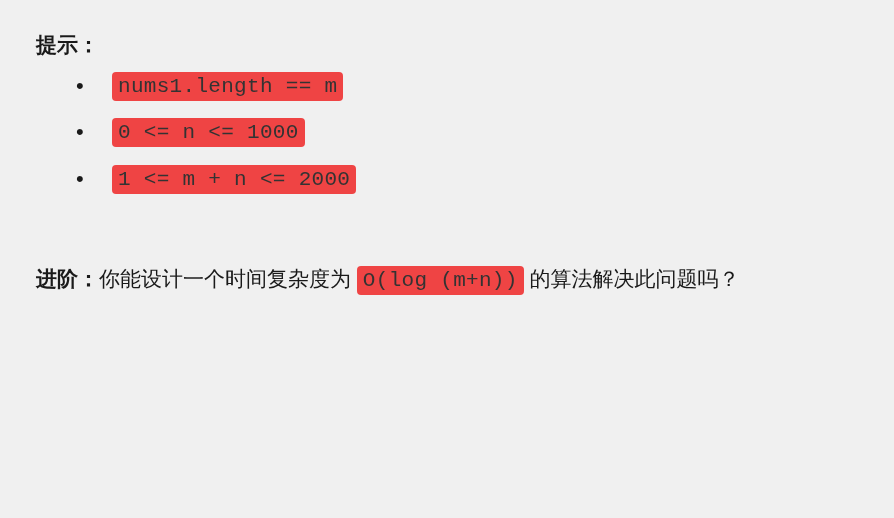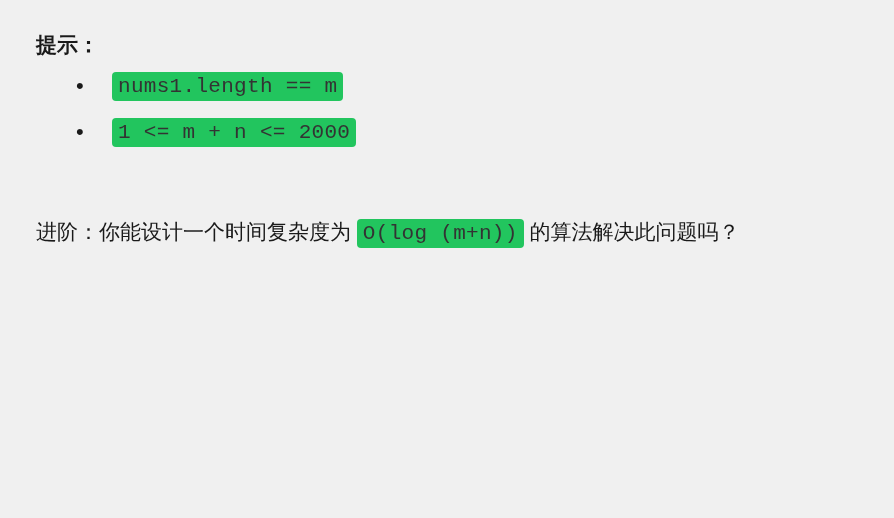--- a/index.html
+++ b/index.html
@@ -35,45 +35,46 @@
     }
     li::before {
       content: "•";
       position: absolute;
       left: 0;
       top: 0;
       font-size: 22px;
     }
     code {
       font-family: "SFMono-Regular", Consolas, "Liberation Mono", Menlo, Courier, monospace;
-      background-color: #22c55e;
+      background-color: #ef4444;
       padding: 3px 6px;
       border-radius: 4px;
       font-size: 21px;
       color: #333;
       letter-spacing: 0.3px;
     }
     sup {
       font-size: 0.75em;
       vertical-align: super;
       line-height: 0;
     }
     .followup {
       margin-top: 40px;
       line-height: 1.9;
     }
     .followup-label {
-      font-weight: 400;
+      font-weight: 700;
     }
   </style>
 </head>
 <body>
 
 <div class="section-title">提示：</div>
 
 <ul>
   <li><code>nums1.length == m</code></li>
+  <li><code>0 &lt;= n &lt;= 1000</code></li>
   <li><code>1 &lt;= m + n &lt;= 2000</code></li>
 </ul>
 
 <div class="followup">
   <span class="followup-label">进阶：</span><span>你能设计一个时间复杂度为 </span><code>O(log (m+n))</code><span> 的算法解决此问题吗？</span>
 </div>
 
 </body></html>

